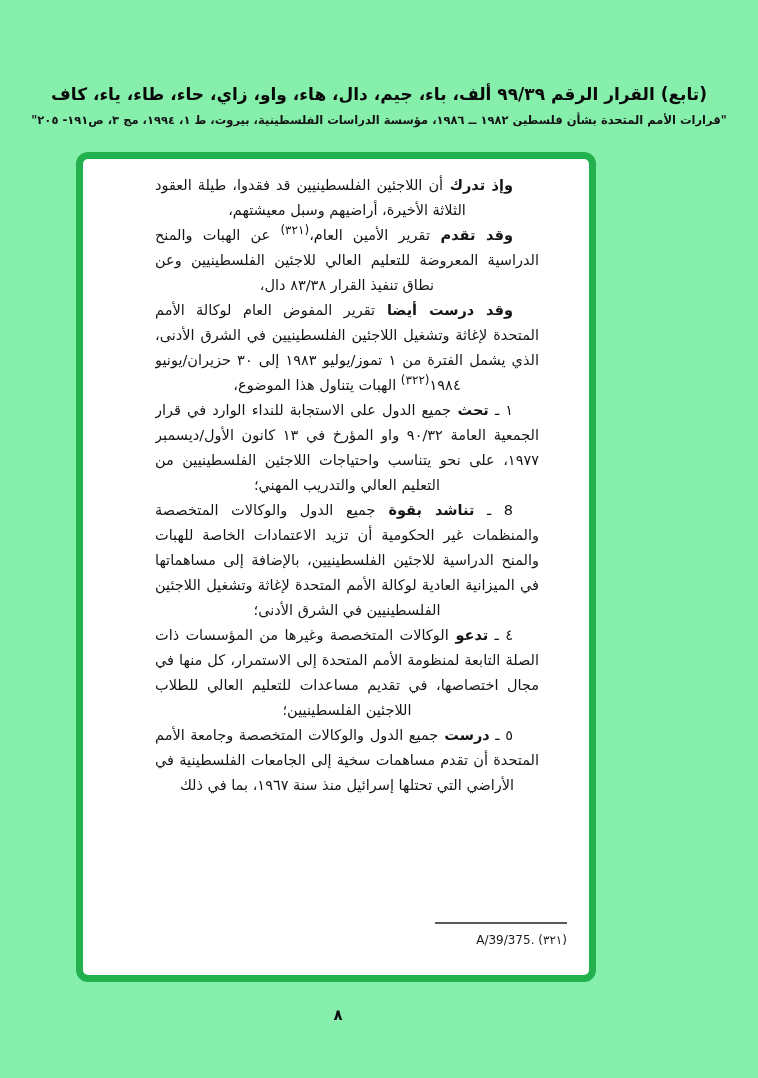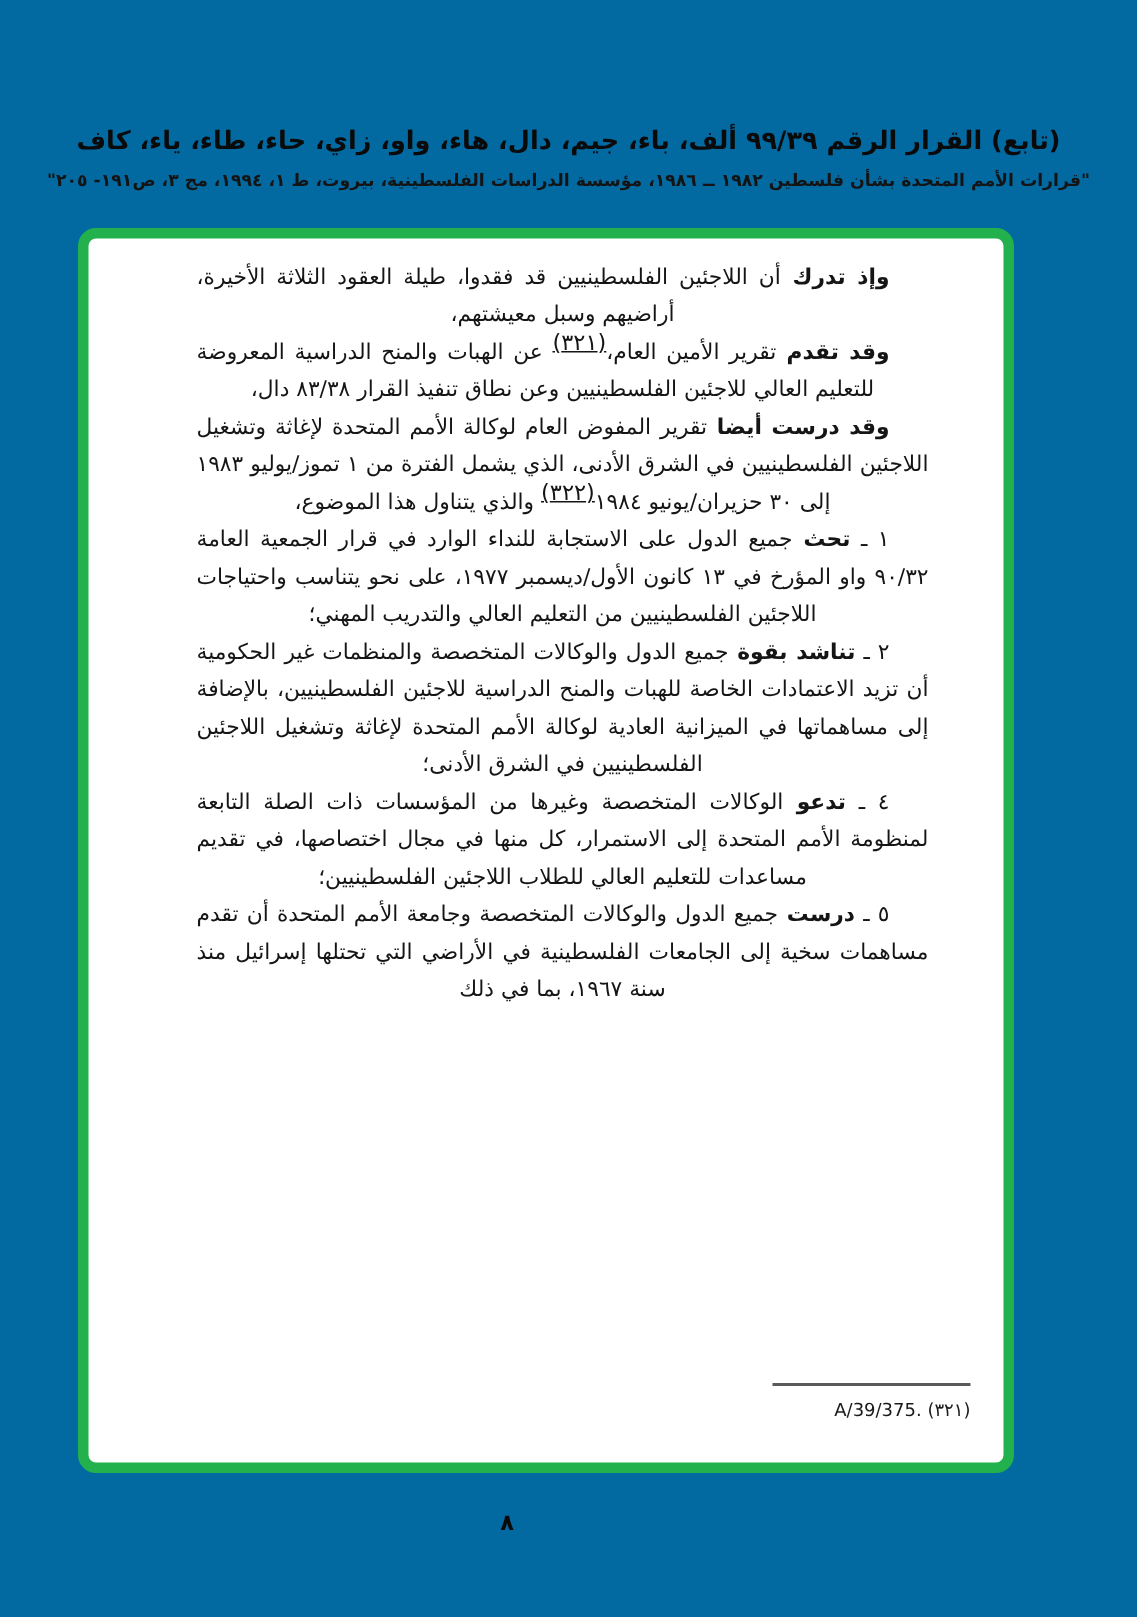--- a/index.html
+++ b/index.html
@@ -4,38 +4,38 @@
 <style>
   * { margin: 0; padding: 0; box-sizing: border-box; }
   html, body { background: #ffffff; }
   body {
     width: 758px; height: 1078px;
     position: relative;
     font-family: "DejaVu Sans", sans-serif;
     color: #111;
     overflow: hidden;
   }
-  .page { position: absolute; inset: 0; background: #0369a1; }
+  .page { position: absolute; inset: 0; background: #86efac; }
 
   
   .header { position: absolute; top: 84px; left: 0; right: 0; text-align: center; direction: rtl; }
   .header-title {
     font-size: 17px; font-weight: 700; letter-spacing: 0px;
     color: #0a0a0a;
   }
   .header-source {
     margin-top: 9px;
     font-size: 11.5px; font-weight: 700; color: #141414;
   }
 
   
   .green-box {
     position: absolute;
-    left: 52px; top: 152px;
-    width: 624px; height: 830px;
+    left: 76px; top: 152px;
+    width: 520px; height: 830px;
     border: 7px solid #22b14c;
     border-radius: 12px;
     overflow: hidden;
     background: #fff;
   }
 
   
   .body-text {
     direction: rtl;
     margin: 14px 50px 0 72px;
@@ -46,24 +46,23 @@
     color: #151515;
     max-height: 700px;
     overflow: hidden;
   }
   .body-text p.para {
     text-indent: 26px;
     margin: 0;
   }
   .body-text b { font-weight: 700; }
   .body-text sup {
-    font-size: 15px;
+    font-size: 12px;
     line-height: 0;
     vertical-align: super;
-    text-decoration: underline;
   }
 
   
   .footnotes {
     position: absolute;
     bottom: 24px; right: 22px;
     width: 372px;
     direction: rtl;
     font-size: 12px;
     line-height: 21px;
@@ -92,23 +91,23 @@
 
   <div class="header">
     <div class="header-title">(تابع) القرار الرقم ٩٩/٣٩ ألف، باء، جيم، دال، هاء، واو، زاي، حاء، طاء، ياء، كاف</div>
     <div class="header-source">"قرارات الأمم المتحدة بشأن فلسطين ١٩٨٢ ــ ١٩٨٦، مؤسسة الدراسات الفلسطينية، بيروت، ط ١، ١٩٩٤، مج ٣، ص١٩١- ٢٠٥"</div>
   </div>
 
   <div class="green-box">
     <div class="body-text" id="paragraphs">
         <p class="para"><b>وإذ تدرك </b><span>أن اللاجئين الفلسطينيين قد فقدوا، طيلة العقود الثلاثة الأخيرة، أراضيهم وسبل معيشتهم،</span></p>
         <p class="para"><b>وقد تقدم </b><span>تقرير الأمين العام،</span><sup>(٣٢١)</sup><span> عن الهبات والمنح الدراسية المعروضة للتعليم العالي للاجئين الفلسطينيين وعن نطاق تنفيذ القرار ٨٣/٣٨ دال،</span></p>
-        <p class="para"><b>وقد درست أيضا </b><span>تقرير المفوض العام لوكالة الأمم المتحدة لإغاثة وتشغيل اللاجئين الفلسطينيين في الشرق الأدنى، الذي يشمل الفترة من ١ تموز/يوليو ١٩٨٣ إلى ٣٠ حزيران/يونيو ١٩٨٤</span><sup>(٣٢٢)</sup><span> والذي يتناول هذا الموضوع،</span></p>
+        <p class="para"><b>وقد درست أيضا </b><span>تقرير المفوض العام لوكالة الأمم المتحدة لإغاثة وتشغيل اللاجئين الفلسطينيين في الشرق الأدنى، الذي يشمل الفترة من ١ تموز/يوليو ١٩٨٣ إلى ٣٠ حزيران/يونيو ١٩٨٤</span><sup>(٣٢٢)</sup><span> الهبات يتناول هذا الموضوع،</span></p>
         <p class="para"><span>١ ـ </span><b>تحث </b><span>جميع الدول على الاستجابة للنداء الوارد في قرار الجمعية العامة ٩٠/٣٢ واو المؤرخ في ١٣ كانون الأول/ديسمبر ١٩٧٧، على نحو يتناسب واحتياجات اللاجئين الفلسطينيين من التعليم العالي والتدريب المهني؛</span></p>
-        <p class="para"><span>٢ ـ </span><b>تناشد بقوة </b><span>جميع الدول والوكالات المتخصصة والمنظمات غير الحكومية أن تزيد الاعتمادات الخاصة للهبات والمنح الدراسية للاجئين الفلسطينيين، بالإضافة إلى مساهماتها في الميزانية العادية لوكالة الأمم المتحدة لإغاثة وتشغيل اللاجئين الفلسطينيين في الشرق الأدنى؛</span></p>
+        <p class="para"><span>8 ـ </span><b>تناشد بقوة </b><span>جميع الدول والوكالات المتخصصة والمنظمات غير الحكومية أن تزيد الاعتمادات الخاصة للهبات والمنح الدراسية للاجئين الفلسطينيين، بالإضافة إلى مساهماتها في الميزانية العادية لوكالة الأمم المتحدة لإغاثة وتشغيل اللاجئين الفلسطينيين في الشرق الأدنى؛</span></p>
         <p class="para"><span>٤ ـ </span><b>تدعو </b><span>الوكالات المتخصصة وغيرها من المؤسسات ذات الصلة التابعة لمنظومة الأمم المتحدة إلى الاستمرار، كل منها في مجال اختصاصها، في تقديم مساعدات للتعليم العالي للطلاب اللاجئين الفلسطينيين؛</span></p>
         <p class="para"><span>٥ ـ </span><b>درست </b><span>جميع الدول والوكالات المتخصصة وجامعة الأمم المتحدة أن تقدم مساهمات سخية إلى الجامعات الفلسطينية في الأراضي التي تحتلها إسرائيل منذ سنة ١٩٦٧، بما في ذلك</span></p>
       </div>
 
     <div class="footnotes">
       <div class="fn-rule"></div>
       <div id="footnotes-list">
           <div class="footnote">(٣٢١) A/39/375.‎</div>
         </div>
     </div>

